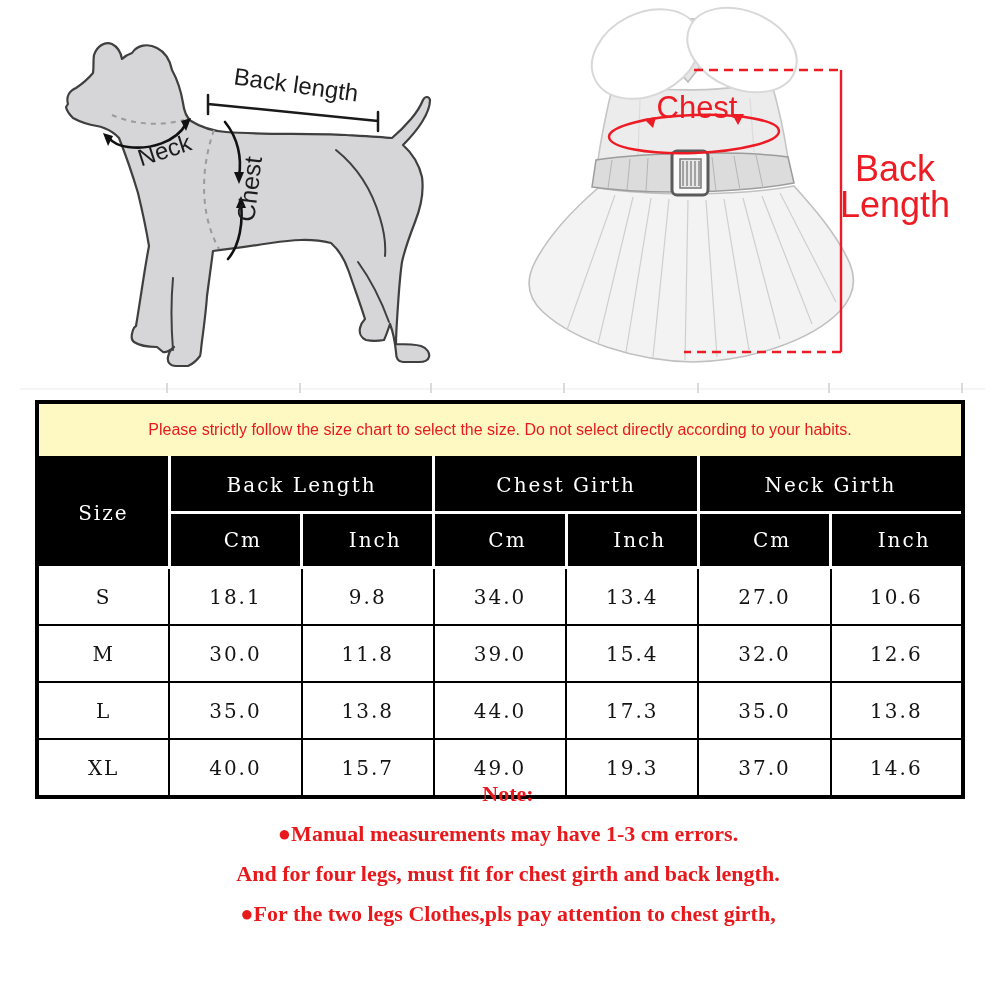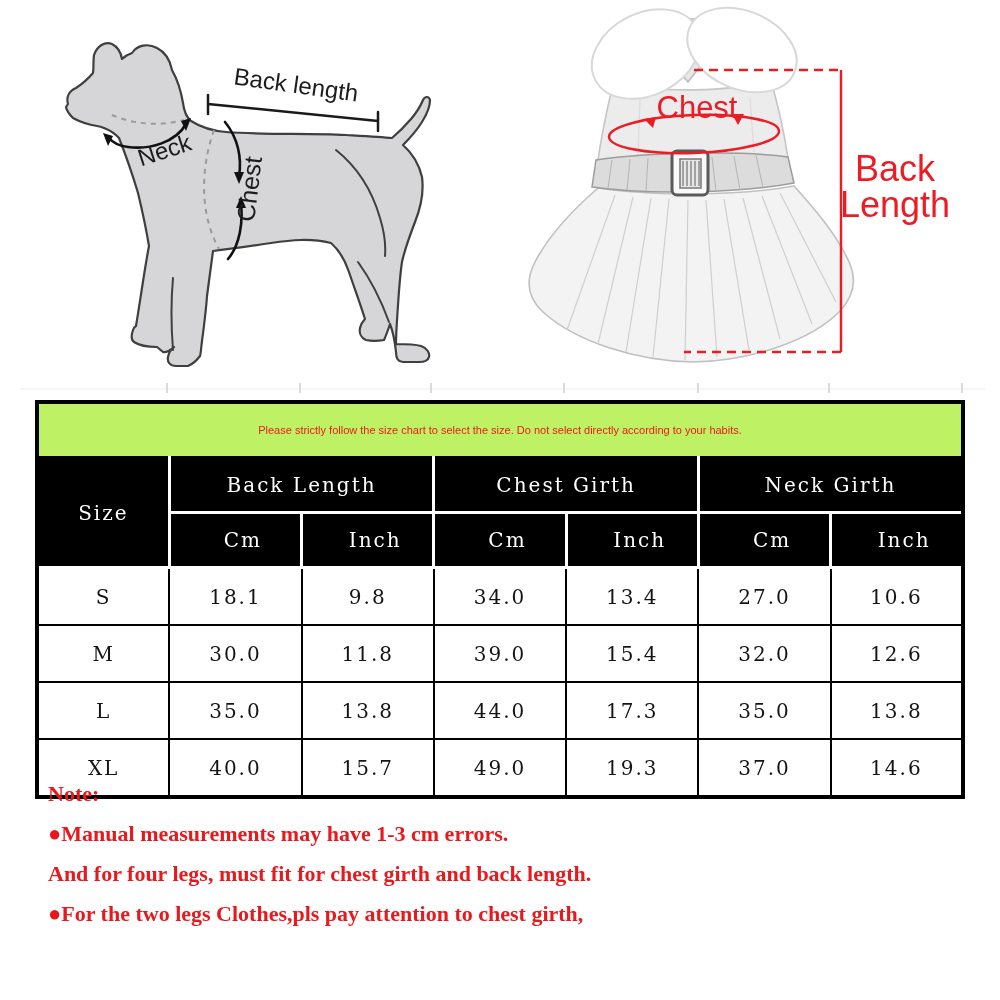--- a/index.html
+++ b/index.html
@@ -5,34 +5,34 @@
   html,body{margin:0;padding:0;background:#ffffff;}
   .stage{position:relative;width:1000px;height:1000px;background:#fff;overflow:hidden;
          font-family:"Liberation Sans",sans-serif;}
   .diagram{position:absolute;left:0;top:0;}
 
   
   .size-table{position:absolute;left:35px;top:400px;width:930px;
     border-collapse:collapse;table-layout:fixed;border:4px solid #000;
     font-family:"DejaVu Serif",serif;}
   .size-table td,.size-table th{text-align:center;vertical-align:middle;}
-  .notice-cell{height:50px;border:2px solid #000;background:#bef264;
-    color:#e8191d;font-family:"Liberation Sans",sans-serif;font-size:11px;
+  .notice-cell{height:50px;border:2px solid #000;background:#fef9c3;
+    color:#e8191d;font-family:"Liberation Sans",sans-serif;font-size:16px;
     letter-spacing:0;font-weight:normal;}
   .size-table th{background:#000;color:#fff;border:3px solid #fff;border-top:3px solid #000;
     font-weight:normal;font-size:20px;letter-spacing:2px;height:50px;}
   .size-table .units th{font-size:20px;height:50px;padding-left:16px;}
   .size-table tbody td.data{border:2px solid #000;color:#141414;
     font-size:20px;letter-spacing:2px;height:53px;background:#fff;}
 
   
   .notes{position:absolute;left:48px;top:782px;width:920px;
     color:#e8191d;font-family:"Liberation Serif",serif;font-weight:bold;
     font-size:22px;line-height:23px;}
-  .notes div{margin-bottom:17px;white-space:nowrap;}
+  .notes div{margin-bottom:17px;white-space:nowrap;text-align:center;}
 </style>
 </head>
 <body>
 
 <div class="stage">
 
   <svg class="diagram" width="1000" height="398" viewBox="0 0 1000 398">
 
     <g>
       <path fill="#d6d6d8" stroke="#3f3f3f" stroke-width="2.2" stroke-linejoin="round" d="M68,104 C66,97 69,91 76,88 C82,84 88,79 93,73 C94,66 93,60 94,55

